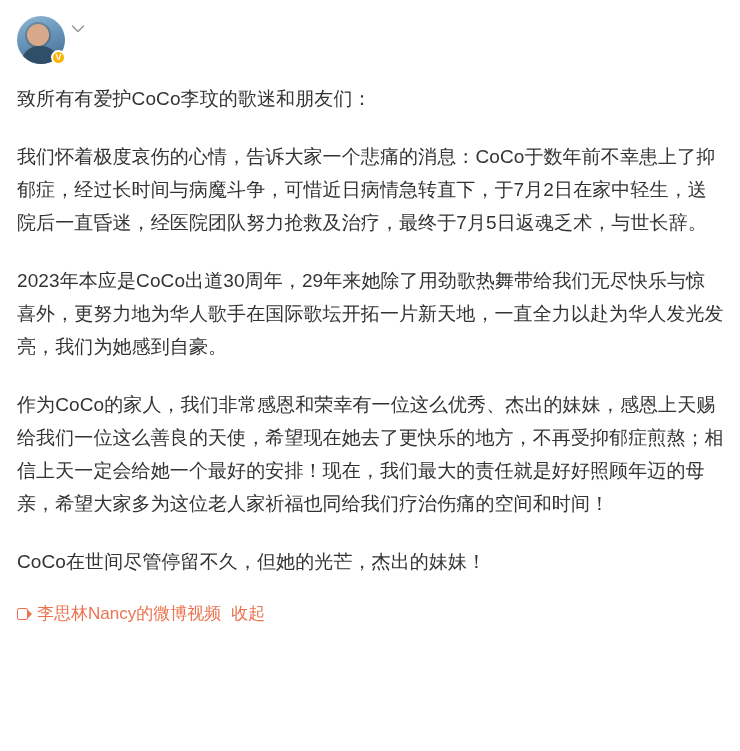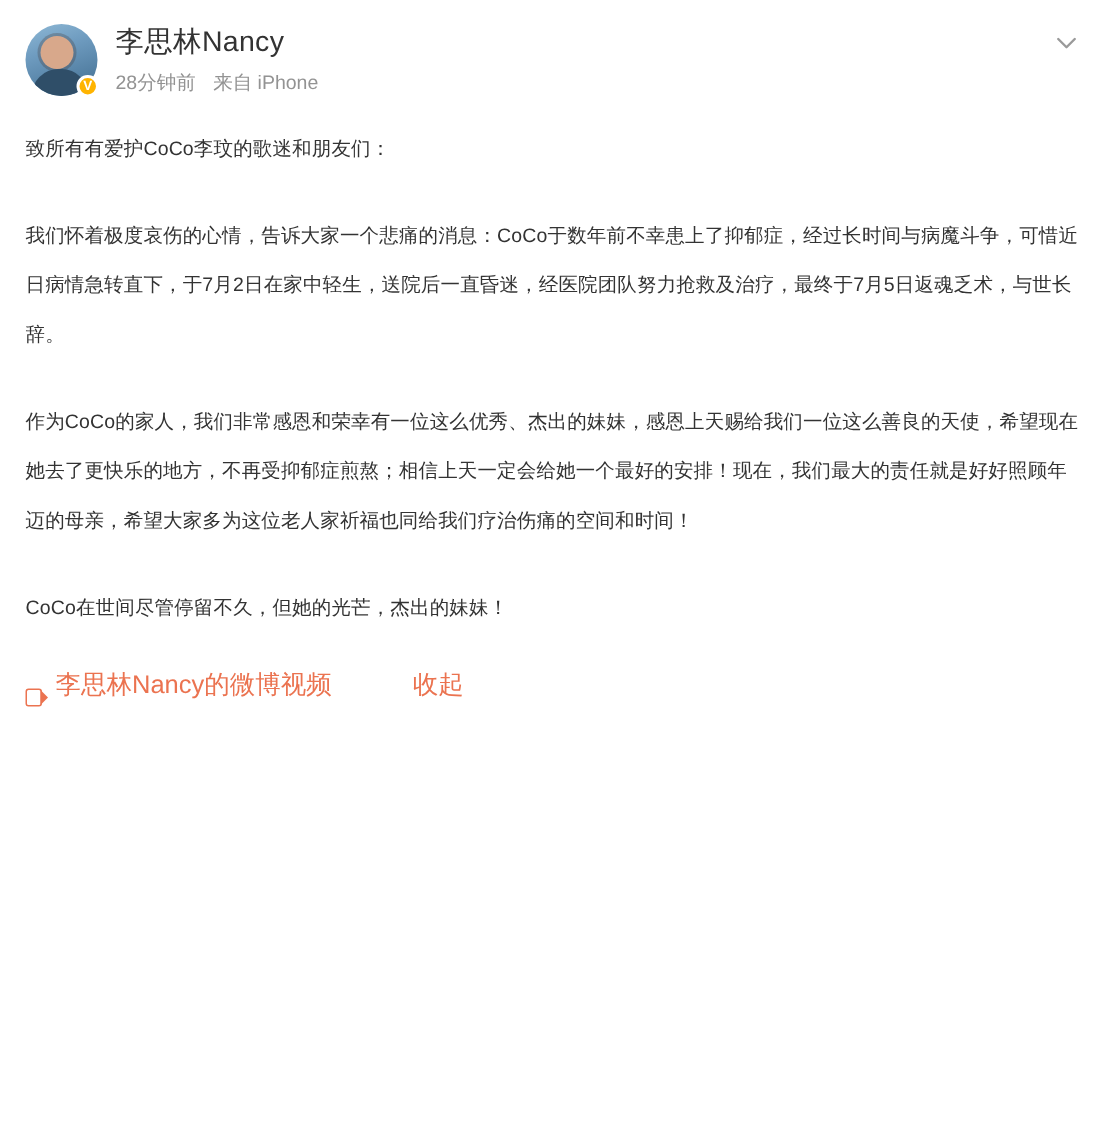--- a/index.html
+++ b/index.html
@@ -112,21 +112,21 @@
     display: flex;
     align-items: center;
     justify-content: center;
     color: #999999;
     cursor: pointer;
   }
 
   .post-body {
     margin-top: 18px;
     padding-left: 1px;
-    font-size: 13px;
+    font-size: 19px;
     line-height: 33px;
     color: #333333;
     letter-spacing: 0.1px;
   }
   .para {
     margin: 0 0 25px 0;
     white-space: pre-wrap;
   }
   .para:last-of-type { margin-bottom: 0; }
 
@@ -139,21 +139,21 @@
     display: flex;
     align-items: center;
     flex-wrap: wrap;
   }
   .sign {
     margin-right: 12px;
     white-space: pre;
   }
   .video-link {
     display: inline-flex;
-    align-items: flex-end;
+    align-items: center;
     color: #eb7350;
     cursor: pointer;
     margin-right: 10px;
   }
   .video-icon {
     display: inline-block;
     width: 15px;
     height: 12px;
     margin-right: 5px;
     position: relative;
@@ -172,54 +172,47 @@
     right: 0;
     top: 1px;
     width: 0; height: 0;
     border-top: 5px solid transparent;
     border-bottom: 5px solid transparent;
     border-left: 5px solid #eb7350;
   }
   .collapse-link {
     color: #eb7350;
     cursor: pointer;
-    margin-left: 44px;
   }
 </style>
 </head>
 <body>
 
 <div class="post">
 
   <div class="post-header">
 
     <div class="avatar-wrap">
       <div class="avatar"></div>
       <div class="avatar-badge">V</div>
     </div>
 
-    <div class="header-text">
-      <div class="nickname">李思林Nancy</div>
-      <div class="meta">
-        <span class="meta-time">28分钟前</span>
-        <span class="meta-source">来自 iPhone</span>
-      </div>
-    </div>
 
     <div class="more-btn">
       <svg width="18" height="18" viewBox="0 0 18 18" aria-hidden="true">
         <path d="M3.5 6 L9 11.5 L14.5 6" fill="none" stroke="#9a9a9a" stroke-width="1.6" stroke-linecap="round" stroke-linejoin="round"></path>
       </svg>
     </div>
 
   </div>
 
   <div class="post-body">
     <p class="para">致所有有爱护CoCo李玟的歌迷和朋友们：</p>
     <p class="para">我们怀着极度哀伤的心情，告诉大家一个悲痛的消息：CoCo于数年前不幸患上了抑郁症，经过长时间与病魔斗争，可惜近日病情急转直下，于7月2日在家中轻生，送院后一直昏迷，经医院团队努力抢救及治疗，最终于7月5日返魂乏术，与世长辞。</p>
+    <p class="para">2023年本应是CoCo出道30周年，29年来她除了用劲歌热舞带给我们无尽快乐与惊喜外，更努力地为华人歌手在国际歌坛开拓一片新天地，一直全力以赴为华人发光发亮，我们为她感到自豪。</p>
     <p class="para">作为CoCo的家人，我们非常感恩和荣幸有一位这么优秀、杰出的妹妹，感恩上天赐给我们一位这么善良的天使，希望现在她去了更快乐的地方，不再受抑郁症煎熬；相信上天一定会给她一个最好的安排！现在，我们最大的责任就是好好照顾年迈的母亲，希望大家多为这位老人家祈福也同给我们疗治伤痛的空间和时间！</p>
     <p class="para">CoCo在世间尽管停留不久，但她的光芒，杰出的妹妹！</p>
   </div>
 
   <div class="post-footer">
     <span class="video-link">
       <span class="video-icon">
         <span class="frame"></span>
         <span class="tri"></span>
       </span>

